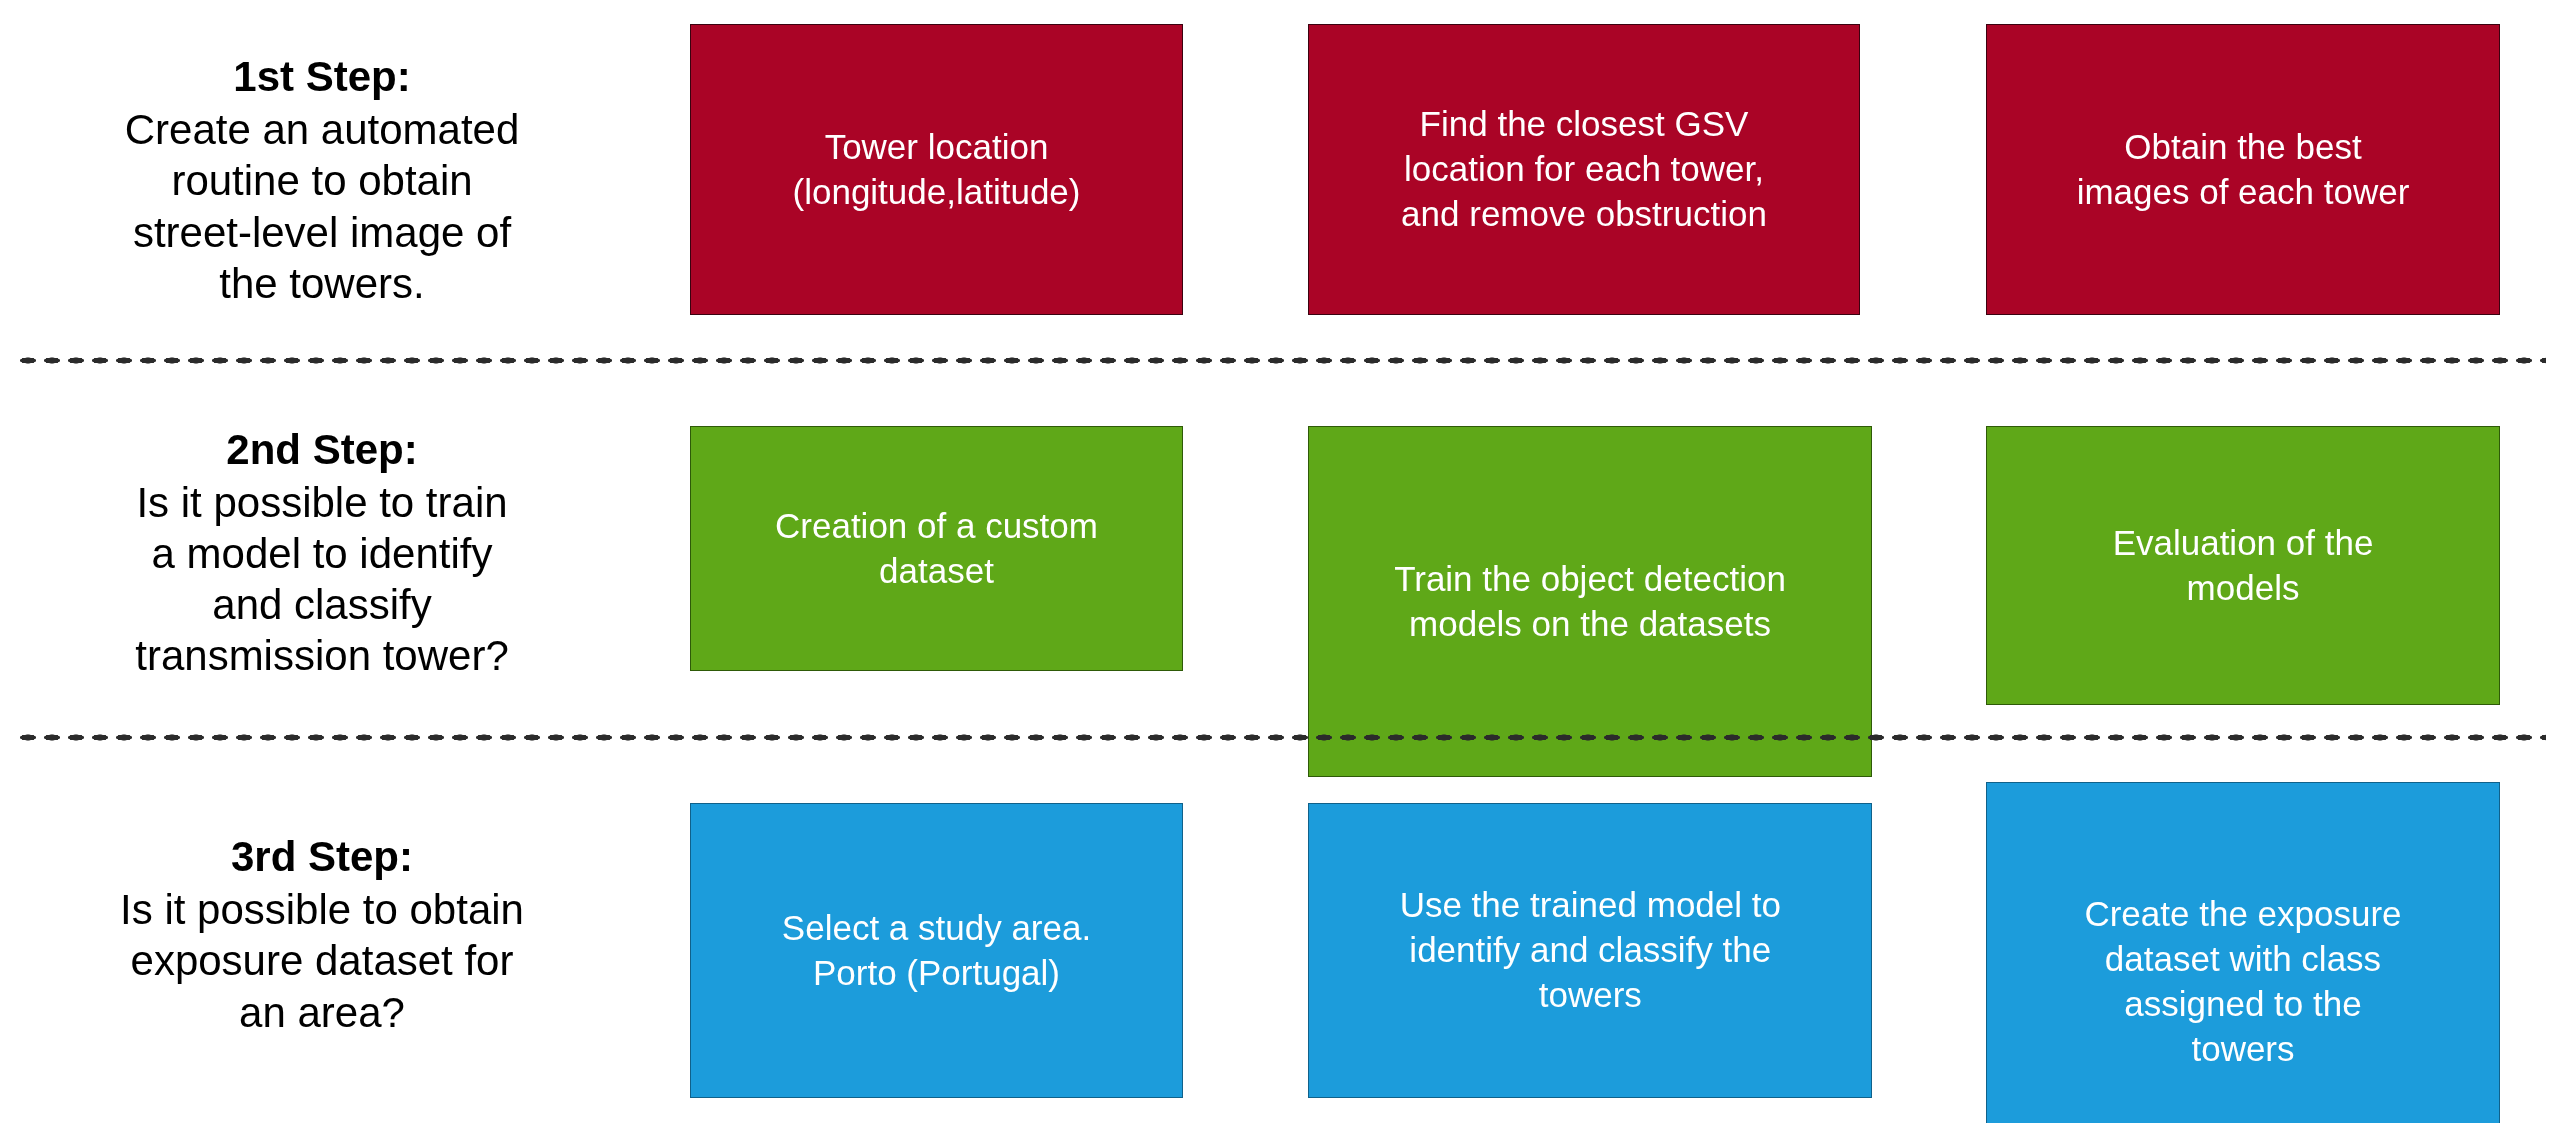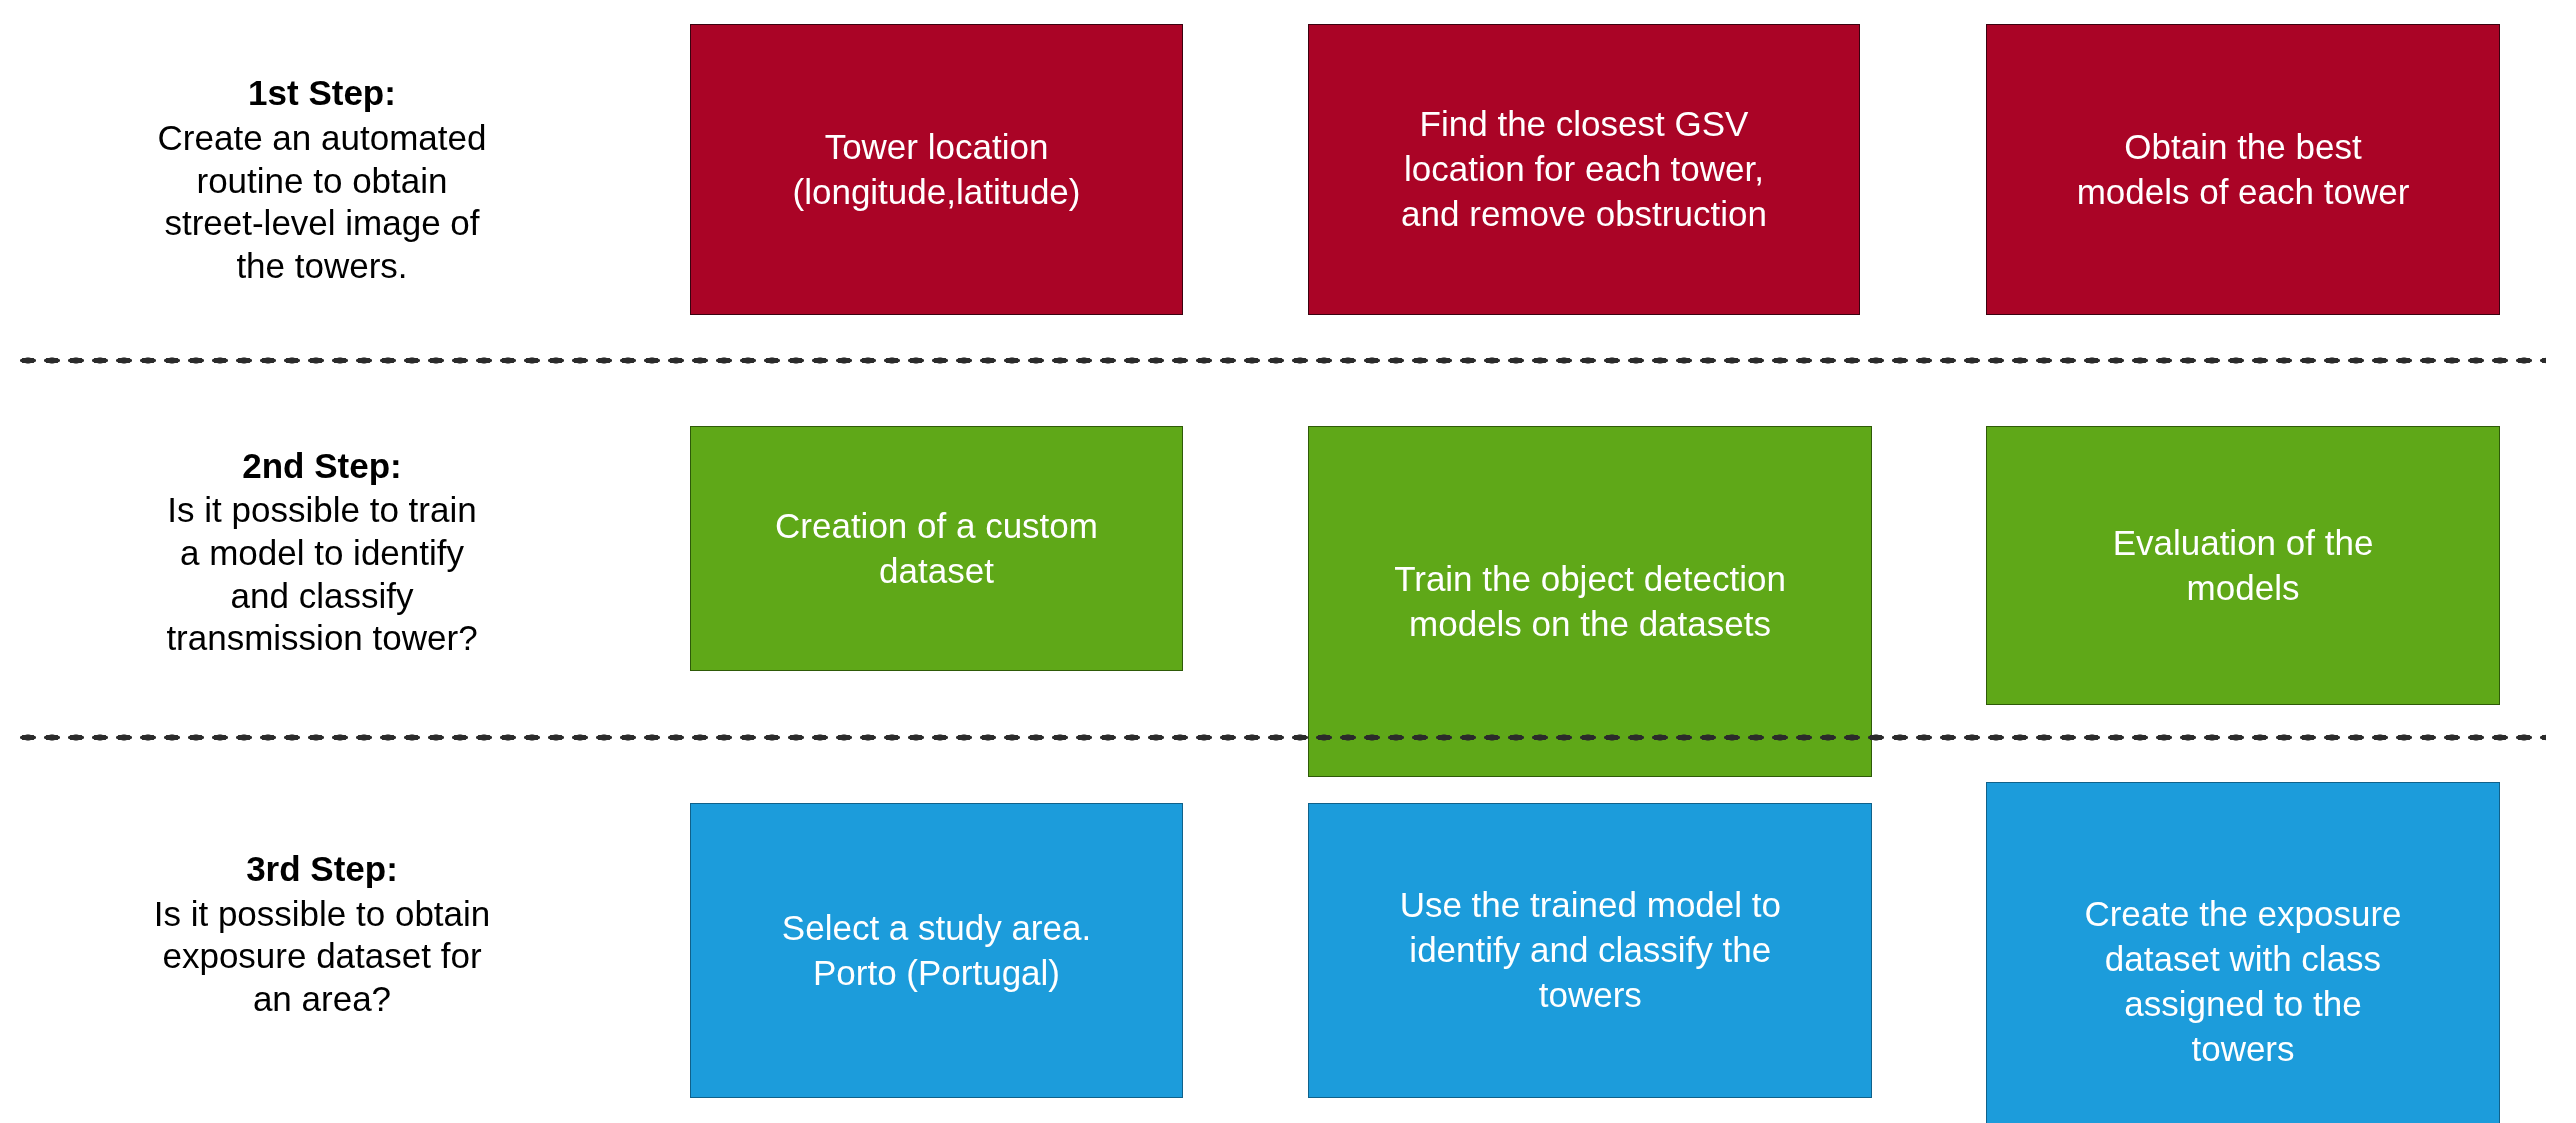--- a/index.html
+++ b/index.html
@@ -36,21 +36,21 @@
   .row-3 { top: 745px;  height: 379px; }
 
   
   .step-label {
     width: 656px;
     flex: 0 0 656px;
     box-sizing: border-box;
     padding: 0 21px 0 9px;
     text-align: center;
     color: #000000;
-    font-size: 35px;
+    font-size: 42px;
     line-height: 1.22;
   }
   .step-title {
     font-weight: bold;
     display: block;
     margin-bottom: 1.8px;
   }
   .step-desc {
     display: block;
     font-weight: normal;
@@ -143,21 +143,21 @@
         <div class="box">Tower location
 (longitude,latitude)</div>
       </div>
       <div class="cell cell-2">
         <div class="box">Find the closest GSV
 location for each tower,
 and remove obstruction</div>
       </div>
       <div class="cell cell-3">
         <div class="box">Obtain the best
-models of each tower</div>
+images of each tower</div>
       </div>
     </div>
   </div>
 
   <div class="divider divider-1"></div>
 
   <div class="row row-2">
 
     <div class="step-label">
       <span class="step-title">2nd Step:</span>

